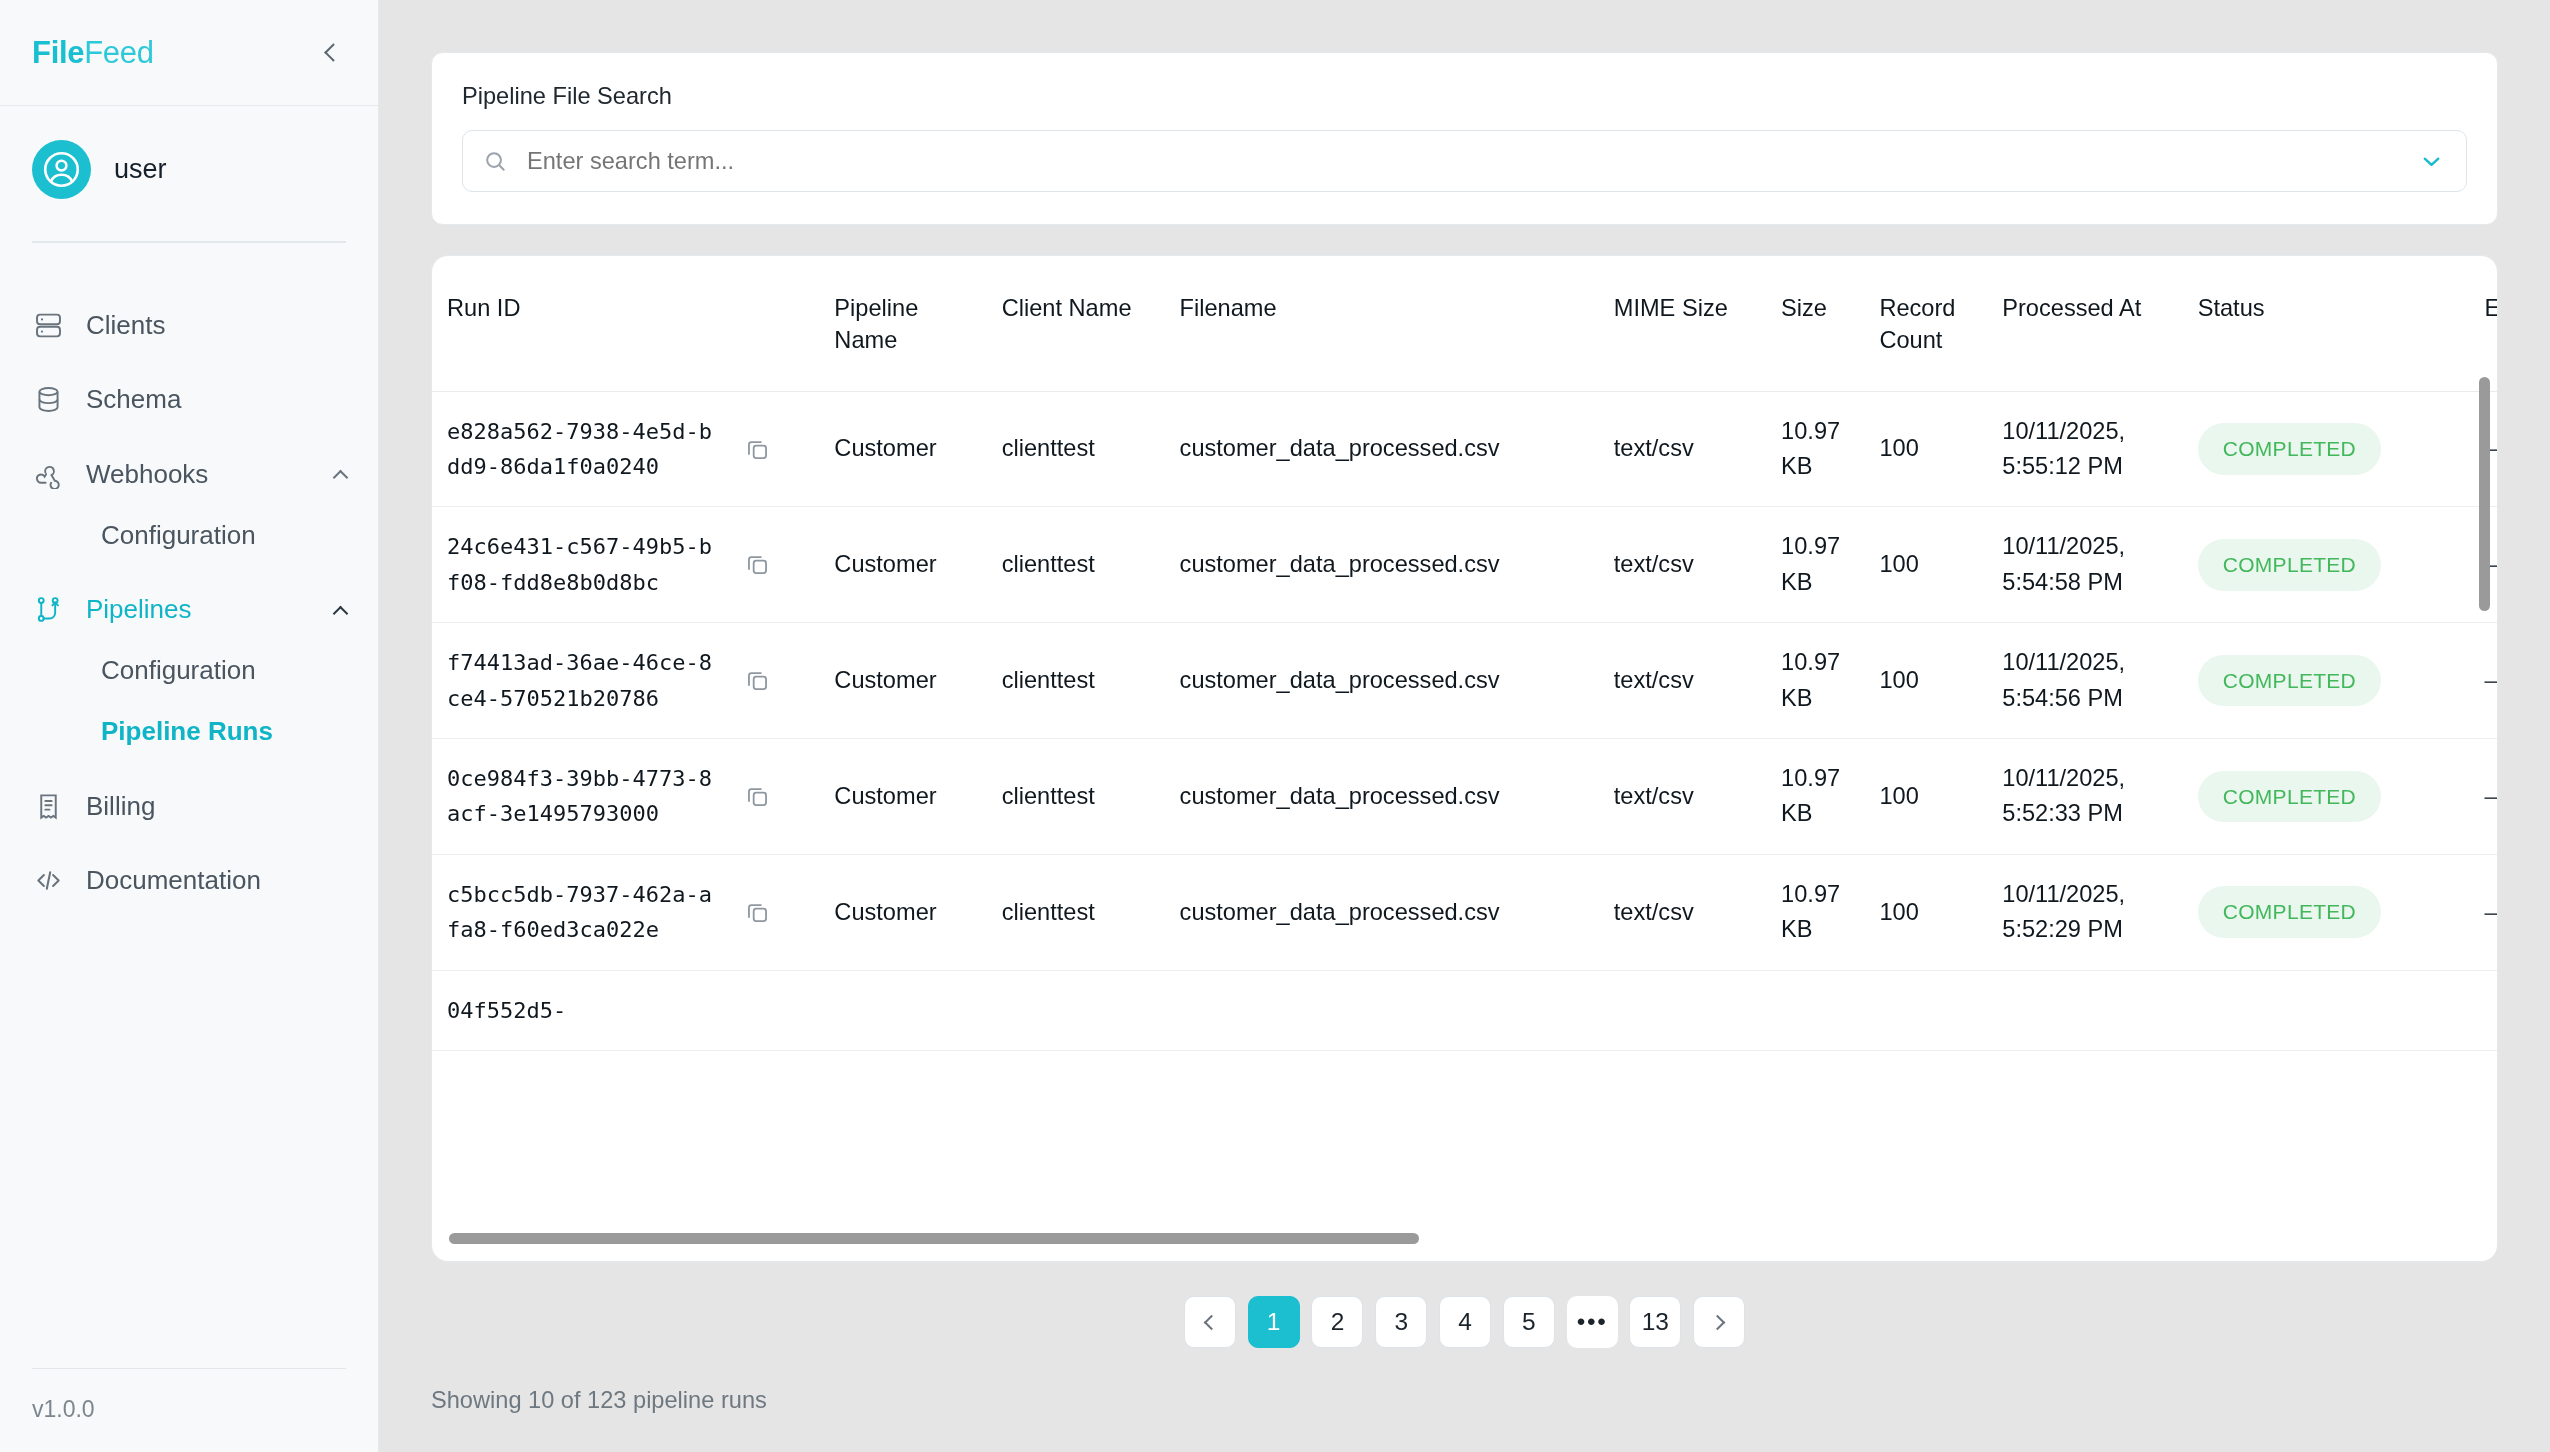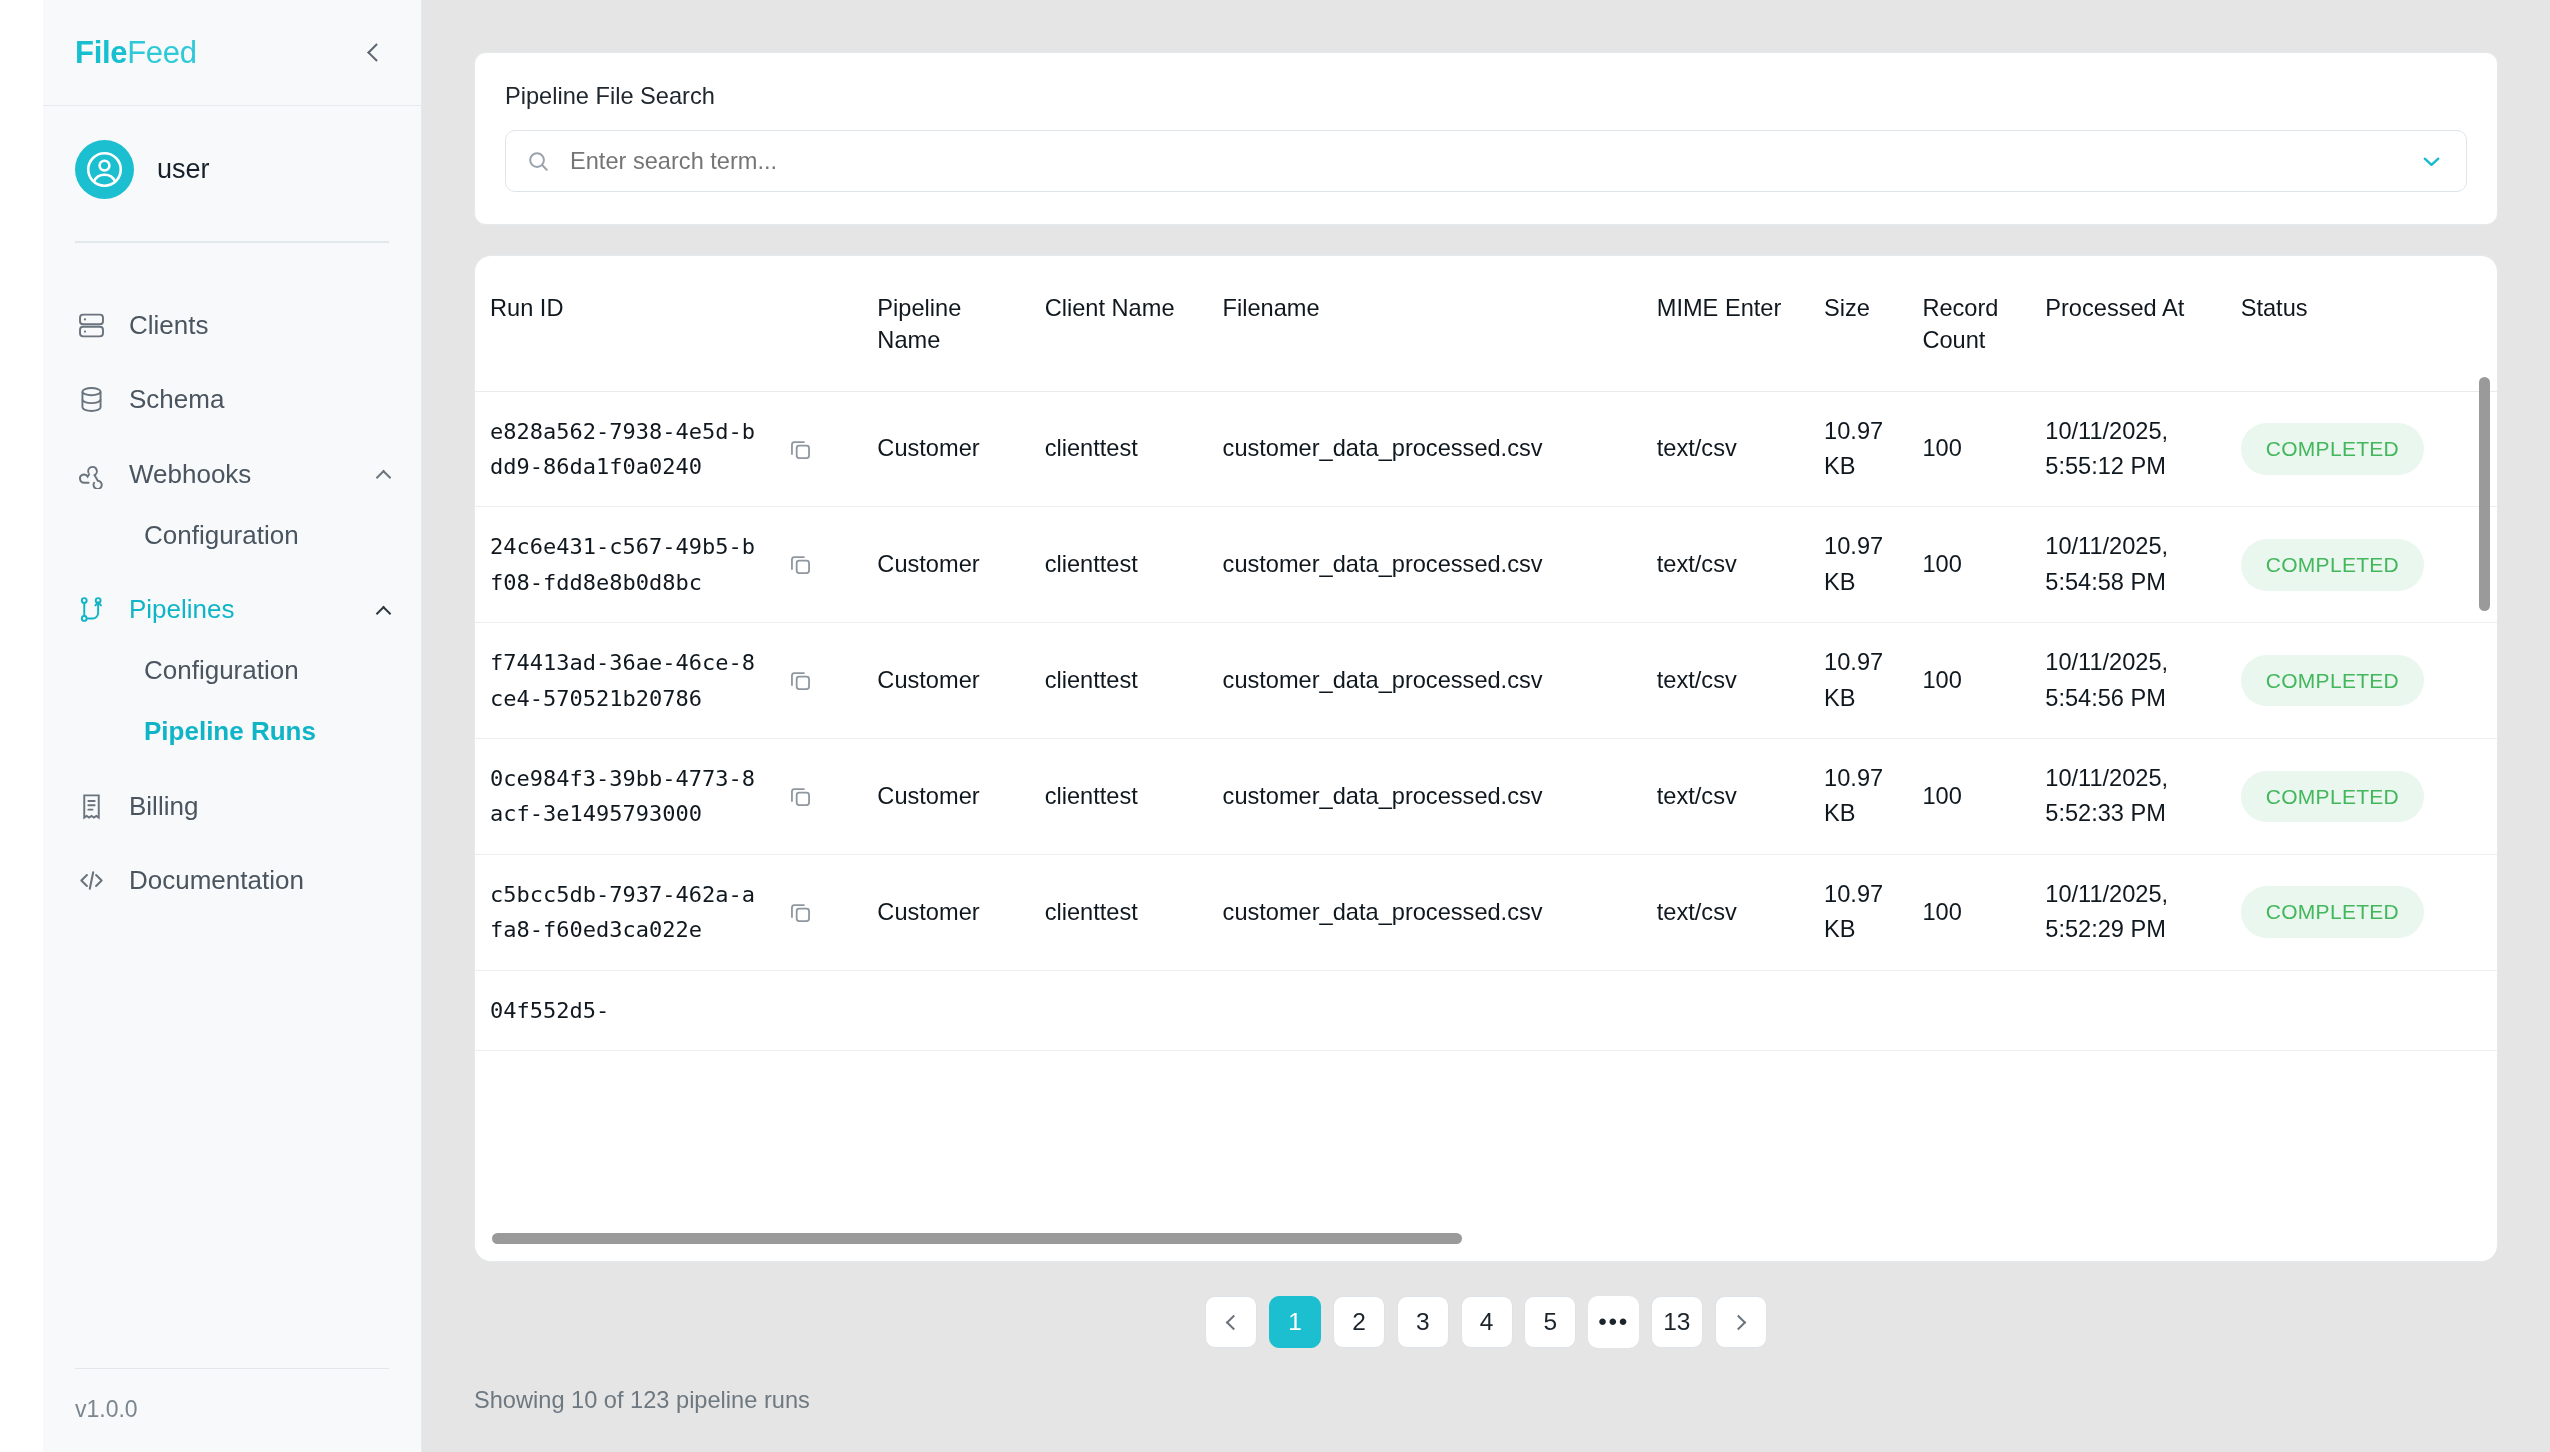--- a/index.html
+++ b/index.html
@@ -5,21 +5,21 @@
   * { box-sizing: border-box; margin: 0; padding: 0; }
 
   html, body {
     width: 2550px;
     height: 1452px;
     overflow: hidden;
     background: #ffffff;
     font-family: "Liberation Sans", sans-serif;
   }
 
-  .app { display: flex; width: 2550px; height: 1382px; padding-left: 43px; }
+  .app { display: flex; width: 2550px; height: 1382px; }
 
   
   .sidebar {
     width: 379px;
     height: 1452px;
     background: #f7f9fa;
     border-right: 1.7px solid #e6eaed;
     display: flex;
     flex-direction: column;
     flex: 0 0 379px;
@@ -455,21 +455,21 @@
               <col class="col-status">
               <col class="col-err">
           </colgroup>
           <thead>
             <tr>
               <th>Run ID</th>
               <th></th>
               <th>Pipeline Name</th>
               <th>Client Name</th>
               <th>Filename</th>
-              <th>MIME Enter</th>
+              <th>MIME Size</th>
               <th>Size</th>
               <th>Record Count</th>
               <th>Processed At</th>
               <th>Status</th>
               <th>Error</th>
             </tr>
           </thead>
           <tbody id="rows-body">
               <tr>
                 <td><span class="runid">e828a562-7938-4e5d-bdd9-86da1f0a0240</span></td>

